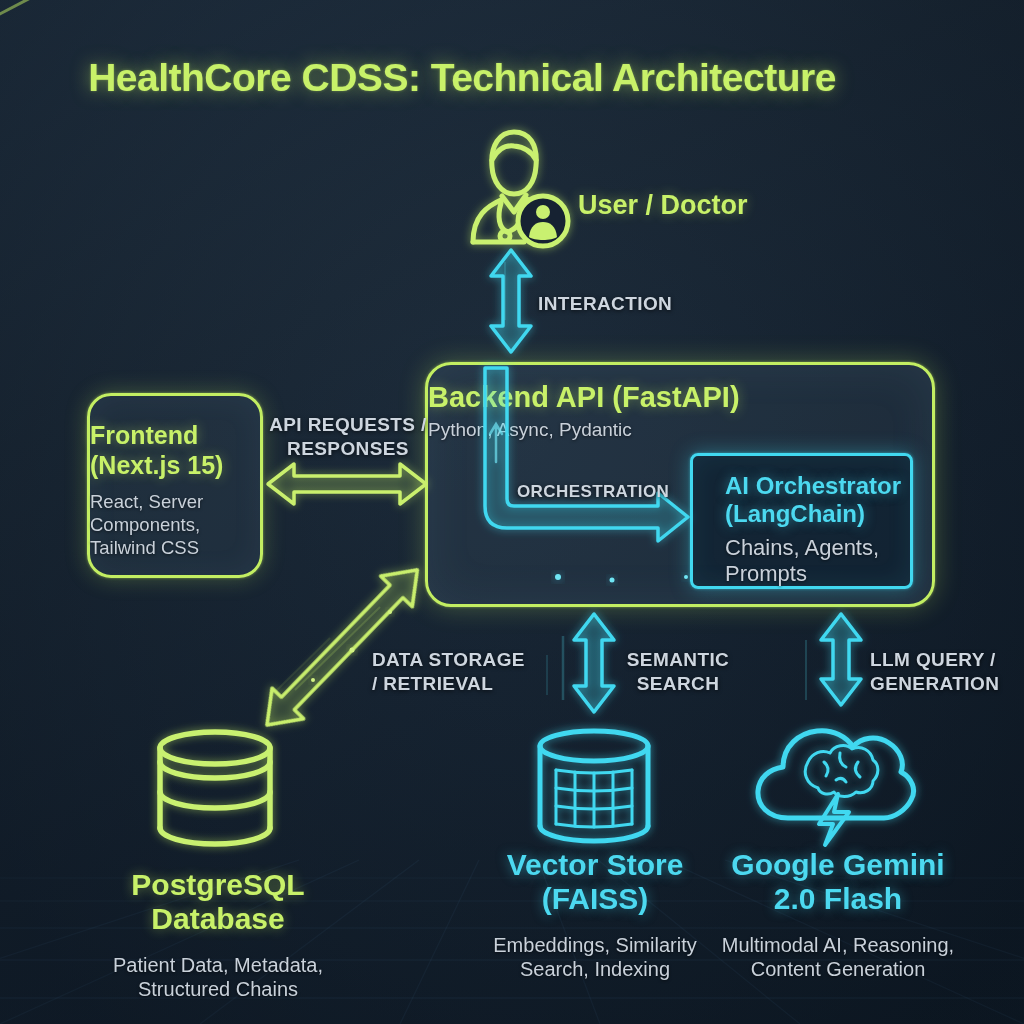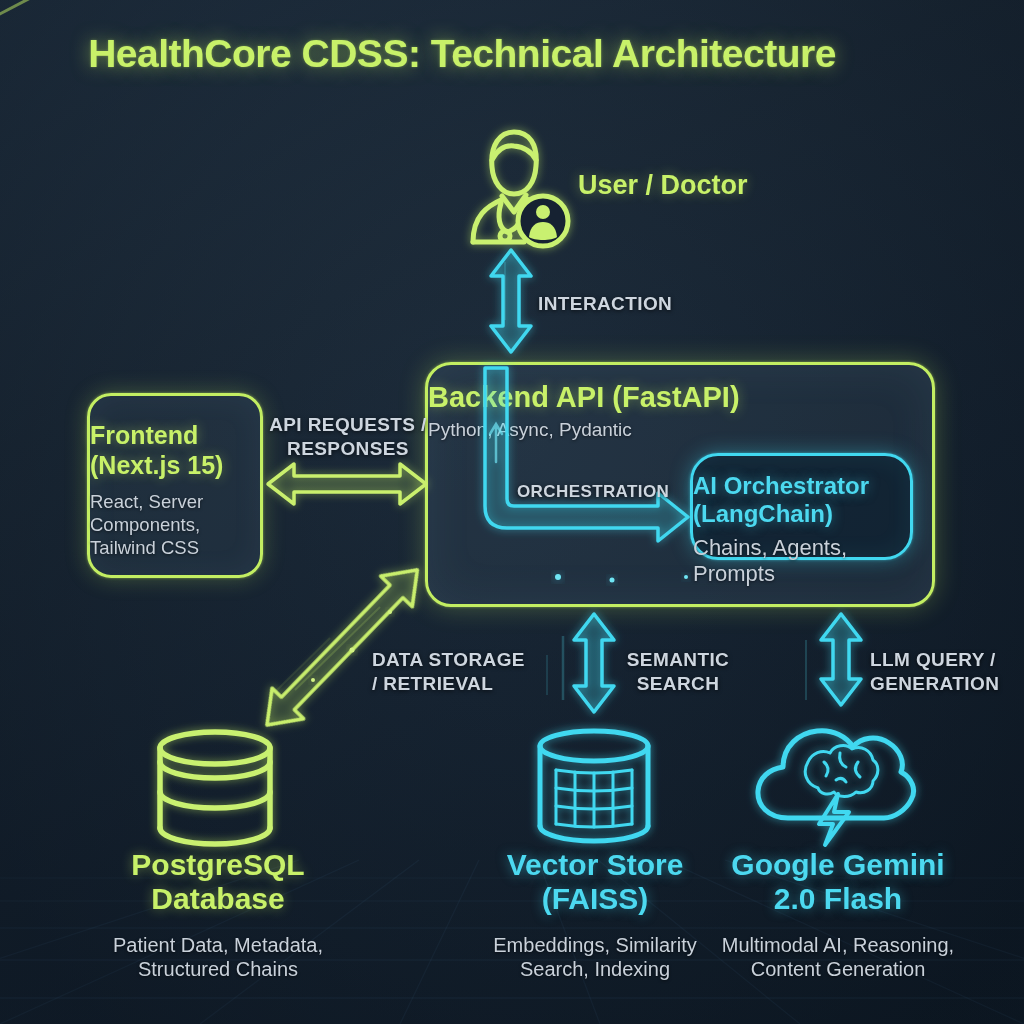--- a/index.html
+++ b/index.html
@@ -4,40 +4,40 @@
 <style>
   html,body{margin:0;padding:0;width:1024px;height:1024px;overflow:hidden;background:#101c28;}
   #canvas{position:relative;width:1024px;height:1024px;overflow:hidden;
     background:linear-gradient(155deg,#223344 0%,#1b2937 30%,#152230 60%,#0f1b27 100%);
     font-family:"Liberation Sans",sans-serif;}
   .abs{position:absolute;}
   svg{display:block;}
   .layer{position:absolute;left:0;top:0;width:1024px;height:1024px;pointer-events:none;}
 
   
-  #title{left:0;top:32px;width:924px;text-align:center;font-size:39px;font-weight:700;
+  #title{left:0;top:56px;width:924px;text-align:center;font-size:39px;font-weight:700;
     color:#c8f169;letter-spacing:-0.5px;
     text-shadow:0 0 18px rgba(195,238,98,.55),0 0 3px rgba(195,238,98,.35);}
-  .lime-text{color:#c8f169;text-shadow:0 0 12px rgba(195,238,98,.45);}
+  .lime-text{color:#c8f169;text-shadow:0 0 12px rgba(195,238,98,.45);margin-top:20px;}
   .cyan-text{color:#4cd9f0;text-shadow:0 0 12px rgba(63,216,240,.5);}
   .gray-text{color:#c9d1da;text-shadow:0 1px 3px rgba(0,0,0,.55);}
   .edge-label{font-size:19px;font-weight:700;color:#ced6df;letter-spacing:.4px;
     text-shadow:0 1px 4px rgba(0,0,0,.7);line-height:24px;}
   .edge-line{display:block;}
 
   
   .box{position:absolute;box-sizing:border-box;text-align:left;}
   #backend-box{left:425px;top:362px;width:510px;height:245px;border:3px solid #c3ee62;border-radius:26px;
     background:rgba(58,78,98,.28);
     box-shadow:0 0 26px rgba(195,238,98,.28),0 0 3px rgba(195,238,98,.5),inset 0 0 46px rgba(130,170,200,.10);}
   #backend-title{margin-top:16px;font-size:29px;font-weight:700;}
   #backend-sub{margin-top:5px;font-size:19px;}
-  #orchestrator-box{left:690px;top:453px;width:223px;height:107px;border:3px solid #41d8f0;border-radius:28px;
+  #orchestrator-box{left:690px;top:453px;width:223px;height:136px;border:3px solid #41d8f0;border-radius:8px;
     background:rgba(10,30,46,.55);
-    box-shadow:0 0 20px rgba(63,216,240,.38),0 0 3px rgba(63,216,240,.55),inset 0 0 26px rgba(63,216,240,.08);}
+    box-shadow:0 0 20px rgba(63,216,240,.38),0 0 3px rgba(63,216,240,.55),inset 0 0 26px rgba(63,216,240,.08);padding-left:32px;}
   #orchestrator-title{margin-top:16px;font-size:24px;font-weight:700;line-height:28px;}
   #orchestrator-sub{margin-top:7px;font-size:22px;}
   #frontend-box{left:87px;top:393px;width:176px;height:185px;border:3px solid #c3ee62;border-radius:24px;
     background:rgba(54,74,94,.28);
     box-shadow:0 0 22px rgba(195,238,98,.26),0 0 3px rgba(195,238,98,.5),inset 0 0 30px rgba(130,170,200,.08);}
   #frontend-title{margin-top:24px;font-size:25px;font-weight:700;line-height:30px;}
   #frontend-sub{margin-top:10px;font-size:18.5px;line-height:23px;}
 
   
   .node-block{position:absolute;text-align:center;transform:translateX(-50%);width:340px;}

